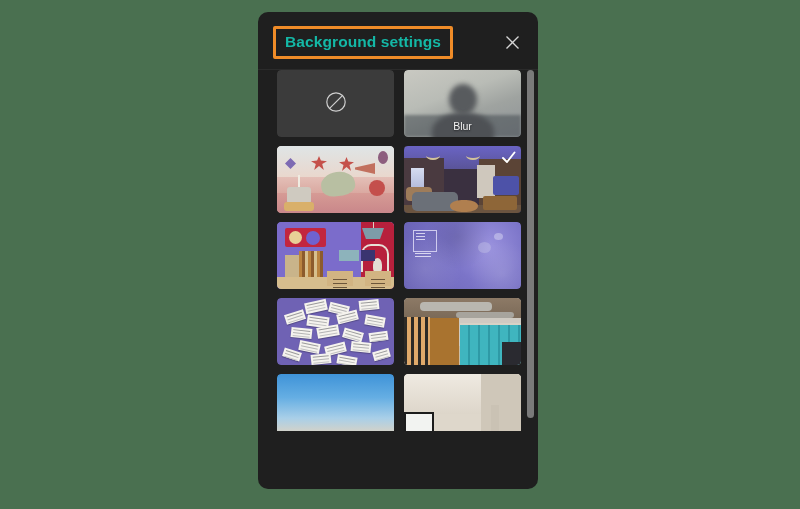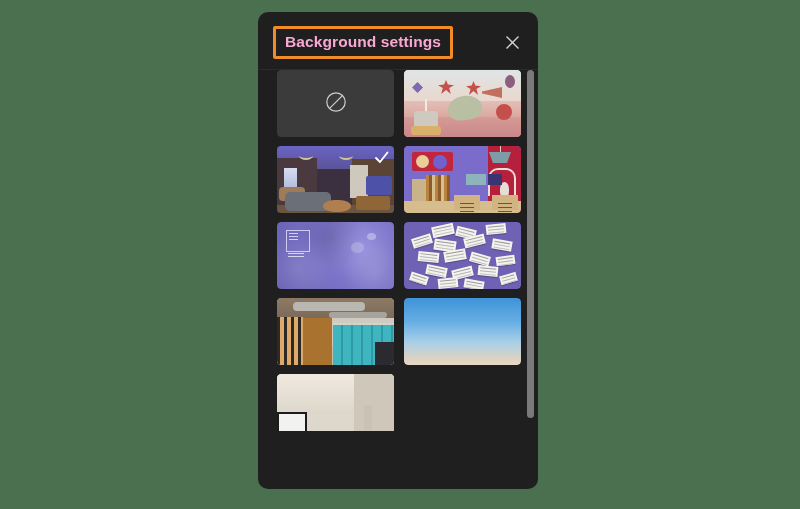--- a/index.html
+++ b/index.html
@@ -38,21 +38,21 @@
   #title-highlight {
     position: absolute;
     left: 15px;
     top: 14px;
     padding: 4px 9px 5px 9px;
     border: 3px solid #f08c28;
     border-radius: 2px;
     box-sizing: border-box;
   }
   #panel-title {
-    color: #f9a8d4;
+    color: #14b8a6;
     font-size: 15.5px;
     font-weight: bold;
     letter-spacing: 0.1px;
     white-space: nowrap;
     line-height: 18px;
   }
   #close-button {
     position: absolute;
     right: 12px;
     top: 16px;
@@ -328,20 +328,29 @@
         <div class="thumb-img tile-none">
           <span>
             <svg width="22" height="22" viewBox="0 0 22 22">
               <circle cx="11" cy="11" r="9.2" stroke="#cfcfcf" stroke-width="1.2" fill="none"></circle>
               <path d="M4.6 17.4 L17.4 4.6" stroke="#cfcfcf" stroke-width="1.2"></path>
             </svg>
           </span>
         </div>
       </div>
 
+      <div class="thumb-cell">
+        <div class="thumb-img tile-blur">
+          <div class="blur-floor"></div>
+          <div class="blur-head"></div>
+          <div class="blur-body"></div>
+          <div class="blur-label">Blur</div>
+        </div>
+        <div class="ring-orange"></div>
+      </div>
 
       <div class="thumb-cell">
         <div class="thumb-img">
           <div class="art art-party">
             <div class="sky"></div>
               <div class="table"></div>
             <div class="conf"></div>
               <div class="splat1"></div>
               <div class="splat2"></div>
             <div class="horn"></div>

